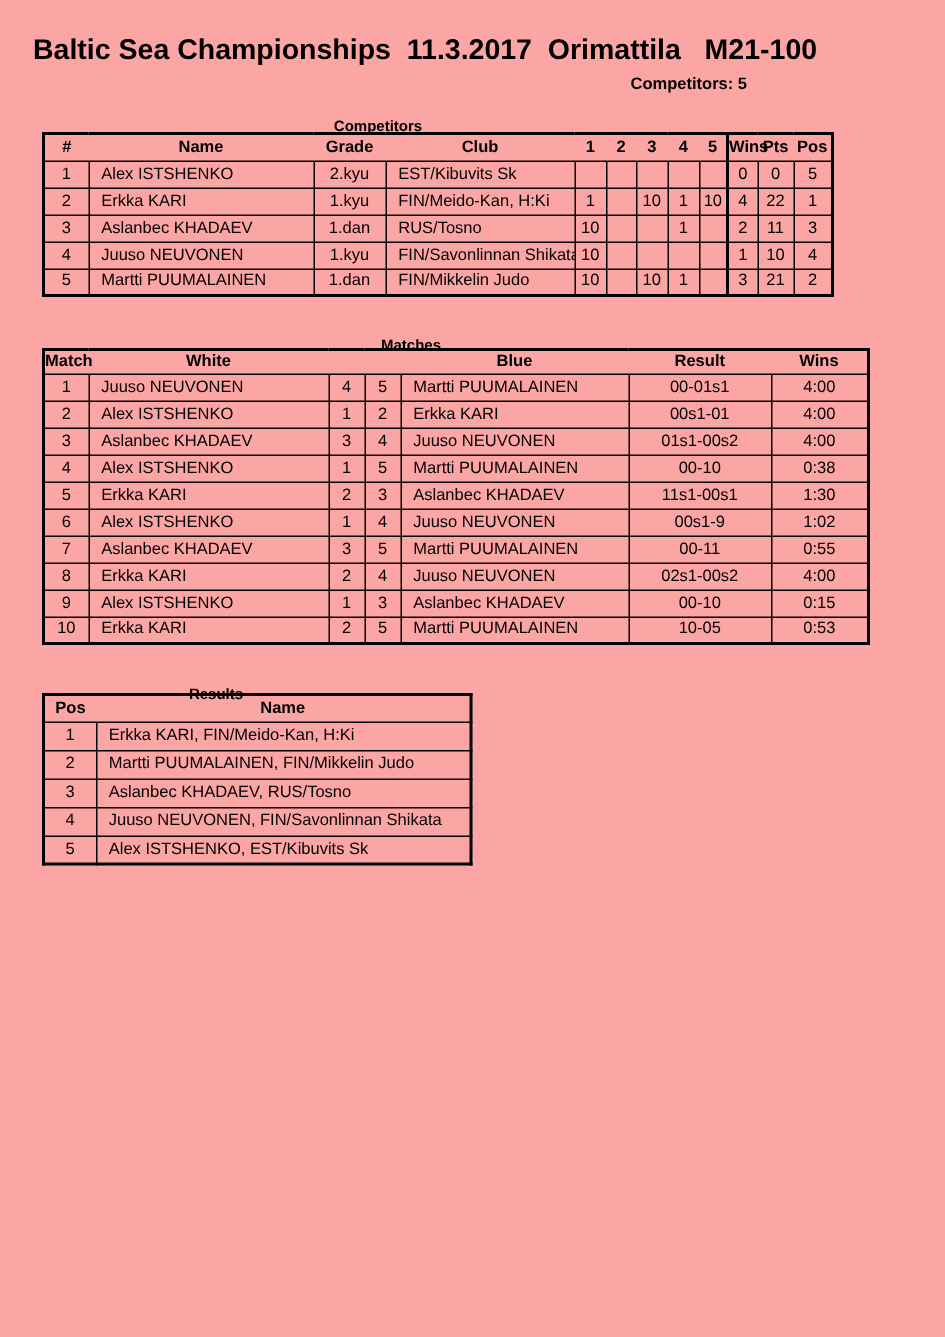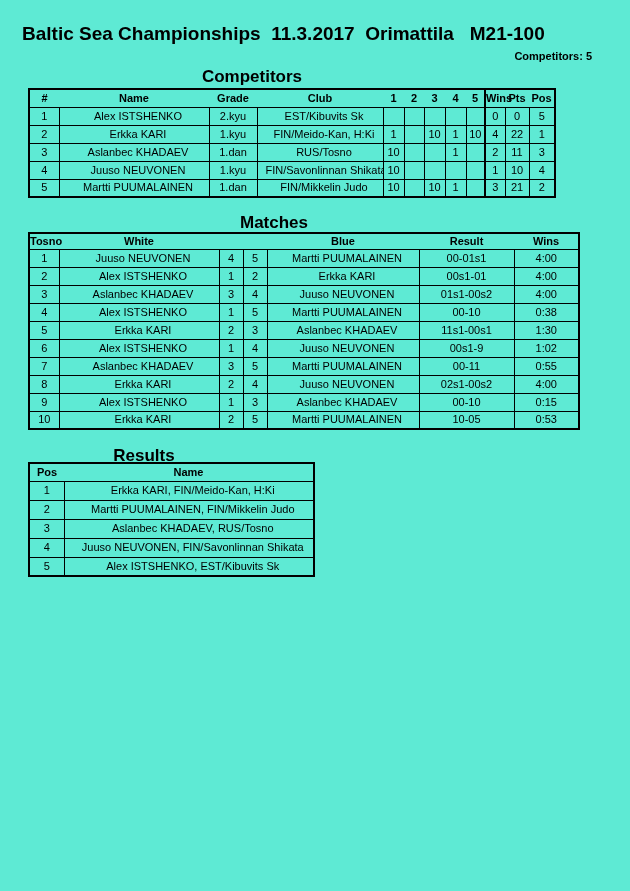--- a/index.html
+++ b/index.html
@@ -1,49 +1,49 @@
 <!DOCTYPE html>
 <html><head>
 <meta charset="utf-8">
 <style>
   * { box-sizing: border-box; }
   html, body { margin:0; padding:0; background:#ffffff; }
   .page {
-    position:relative; width:630px; height:891px; background:#5eead4;
+    position:relative; width:630px; height:891px; background:#fca5a5;
     font-family:"Liberation Sans", sans-serif; color:#000; overflow:hidden;
   }
   .title {
     position:absolute; left:22px; top:23px;
     font-size:19px; font-weight:bold; white-space:pre; letter-spacing:0;
   }
   .count {
-    position:absolute; top:50px; left:0; width:592px; text-align:right;
+    position:absolute; top:50px; left:0; width:498px; text-align:right;
     font-size:11px; font-weight:bold;
   }
   .heading {
-    position:absolute; font-size:17px; font-weight:bold;
-    transform:translateX(-50%); white-space:nowrap;
+    position:absolute; font-size:10px; font-weight:bold;
+    transform:translateX(-50%); white-space:nowrap;margin-top:12px;
   }
   #h-competitors { left:252px; top:67px; }
   #h-matches     { left:274px; top:213px; }
   #h-results     { left:144px; top:446px; }
 
   table {
     position:absolute; border-collapse:collapse; table-layout:fixed;
     border:2px solid #000;
   }
   th, td {
     font-size:11px; padding:0; white-space:nowrap; vertical-align:middle;
     line-height:1;
   }
   th { font-weight:bold; border:none; border-bottom:1px solid #000; overflow:visible; }
   td { font-weight:normal; border:1px solid #000; overflow:hidden; }
   th.sep, td.sep { border-left:2px solid #000; }
   .c { text-align:center; }
-  .l { text-align:center; padding-left:8px; }
+  .l { text-align:left; padding-left:8px; }
 
   #t-competitors { left:28px; top:88px;  width:526px; }
   #t-competitors tr { height:18px; }
   #t-matches     { left:28px; top:232px; width:550px; }
   #t-matches tr { height:18px; }
   #t-matches tr.hdr { height:16px; }
   #t-results     { left:28px; top:462px; width:285px; }
   #t-results tr { height:19px; }
   #t-results tr.hdr { height:18px; }
 </style>
@@ -167,21 +167,21 @@
       <col style="width:30px">
         <col style="width:160px">
         <col style="width:24px">
         <col style="width:24px">
       <col style="width:152px">
         <col style="width:95px">
         <col style="width:65px">
     </colgroup>
     <tbody>
         <tr class="hdr">
-      <th class="c">Tosno</th>
+      <th class="c">Match</th>
       <th class="c">White</th>
       <th class="c"></th>
       <th class="c"></th>
       <th class="c">Blue</th>
       <th class="c">Result</th>
       <th class="c">Wins</th>
     </tr>
     <tr>
       <td class="c">1</td>
       <td class="l">Juuso NEUVONEN</td>

